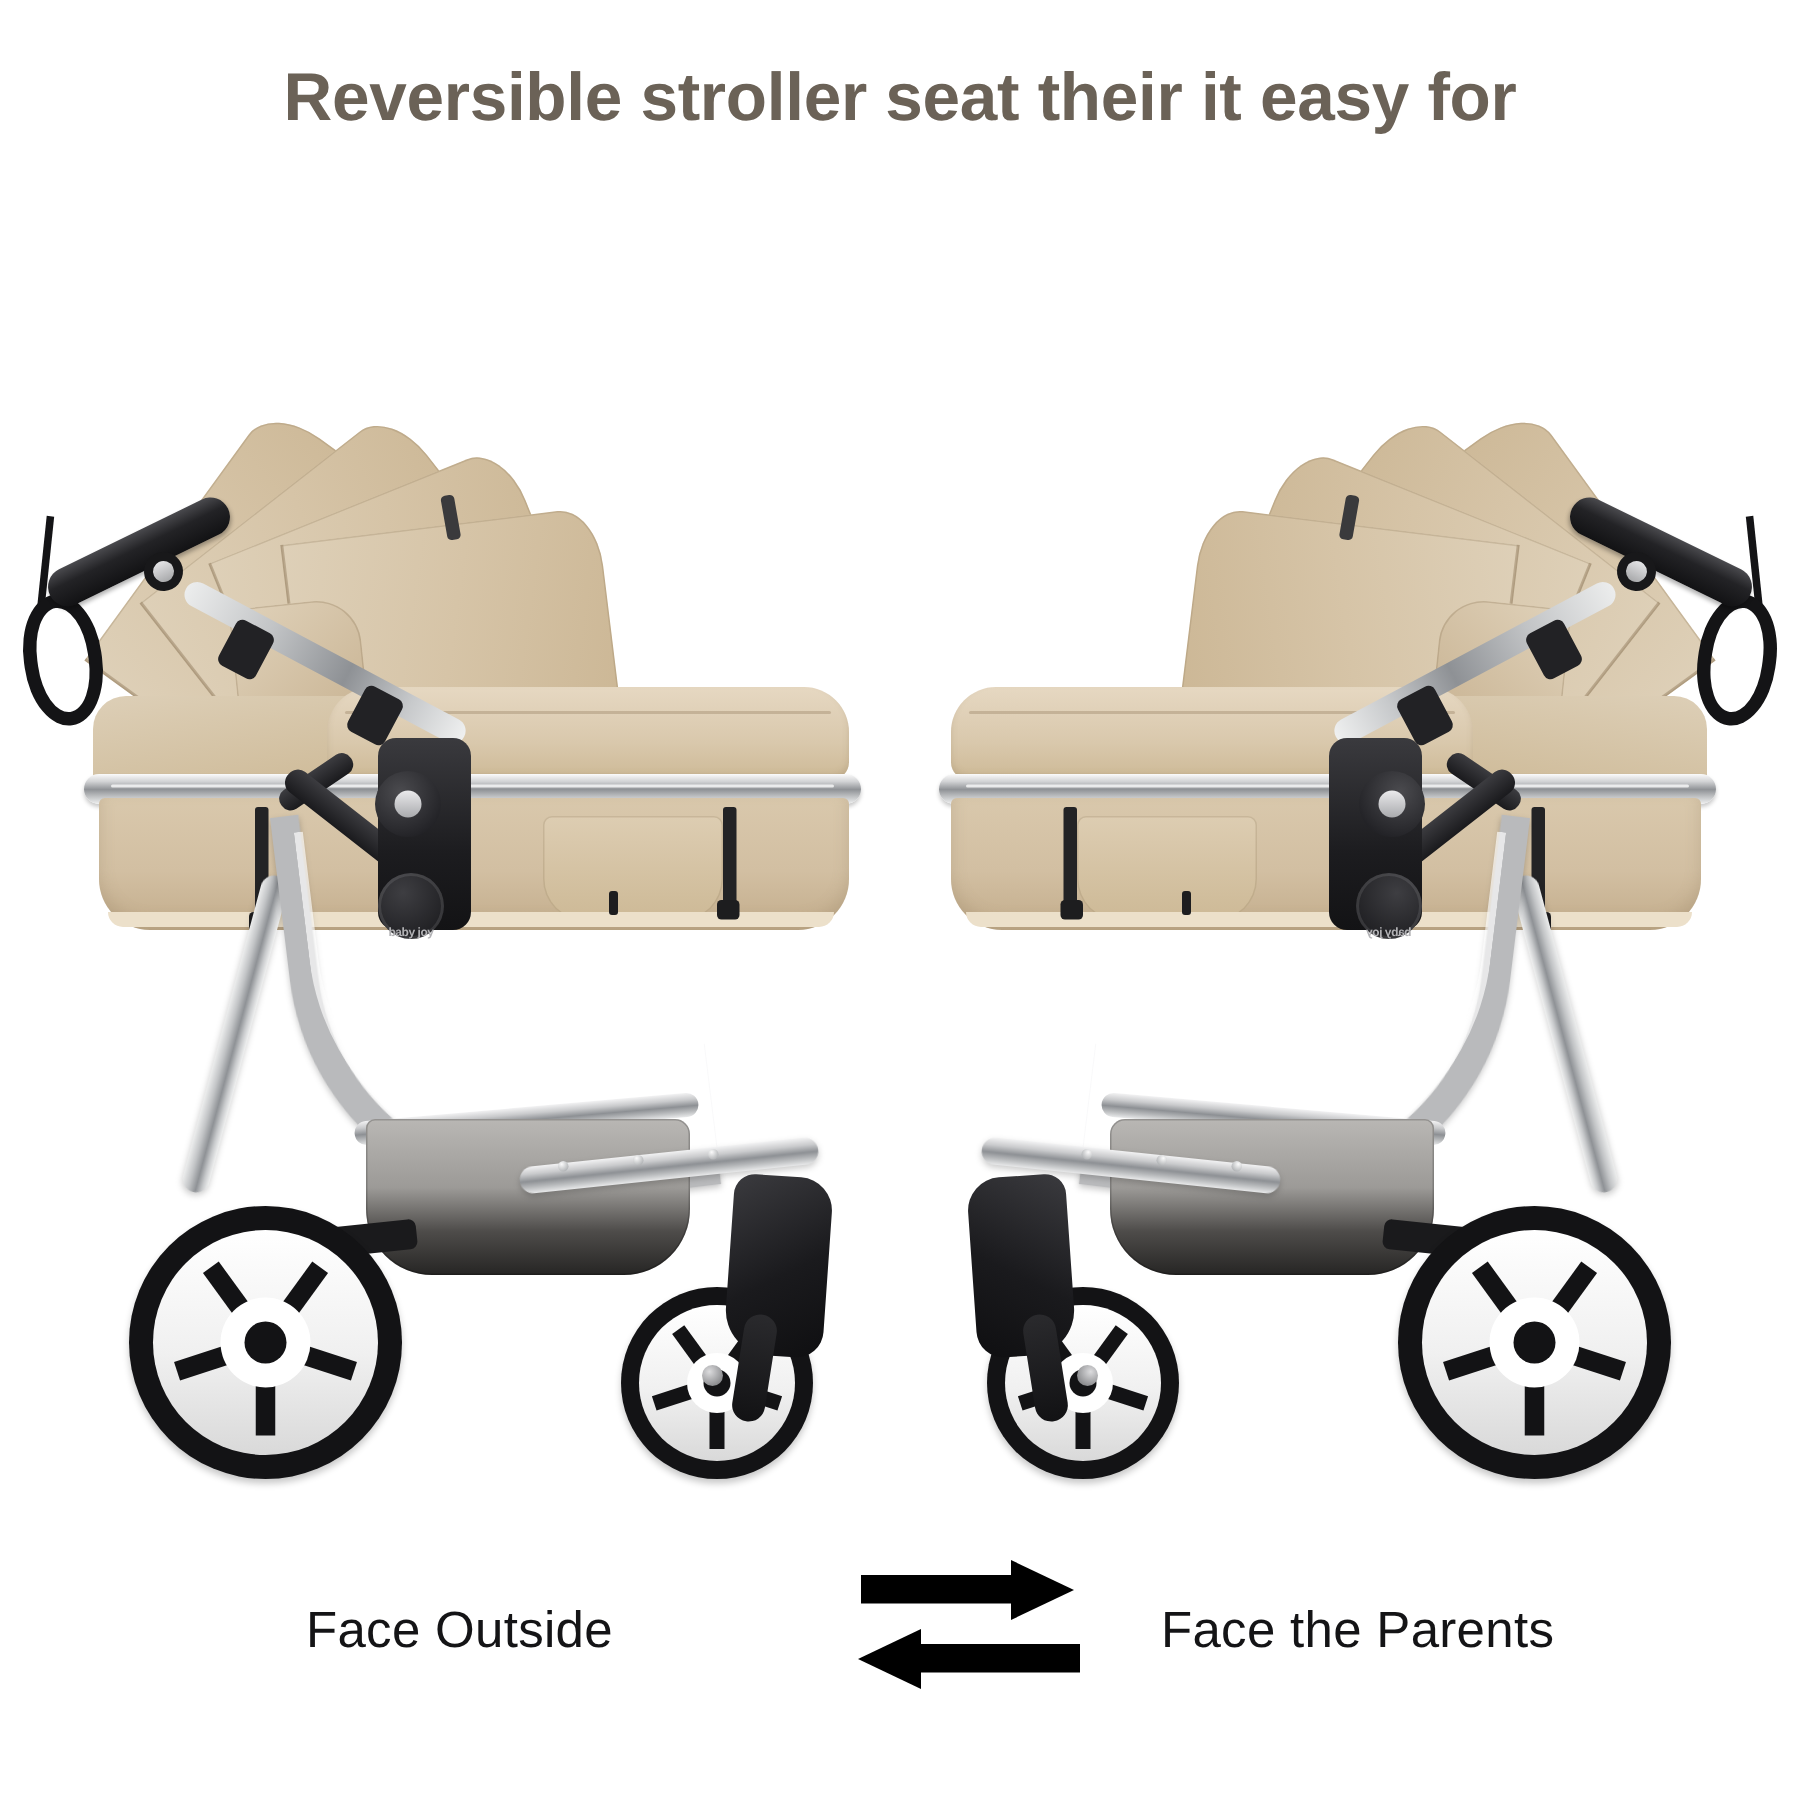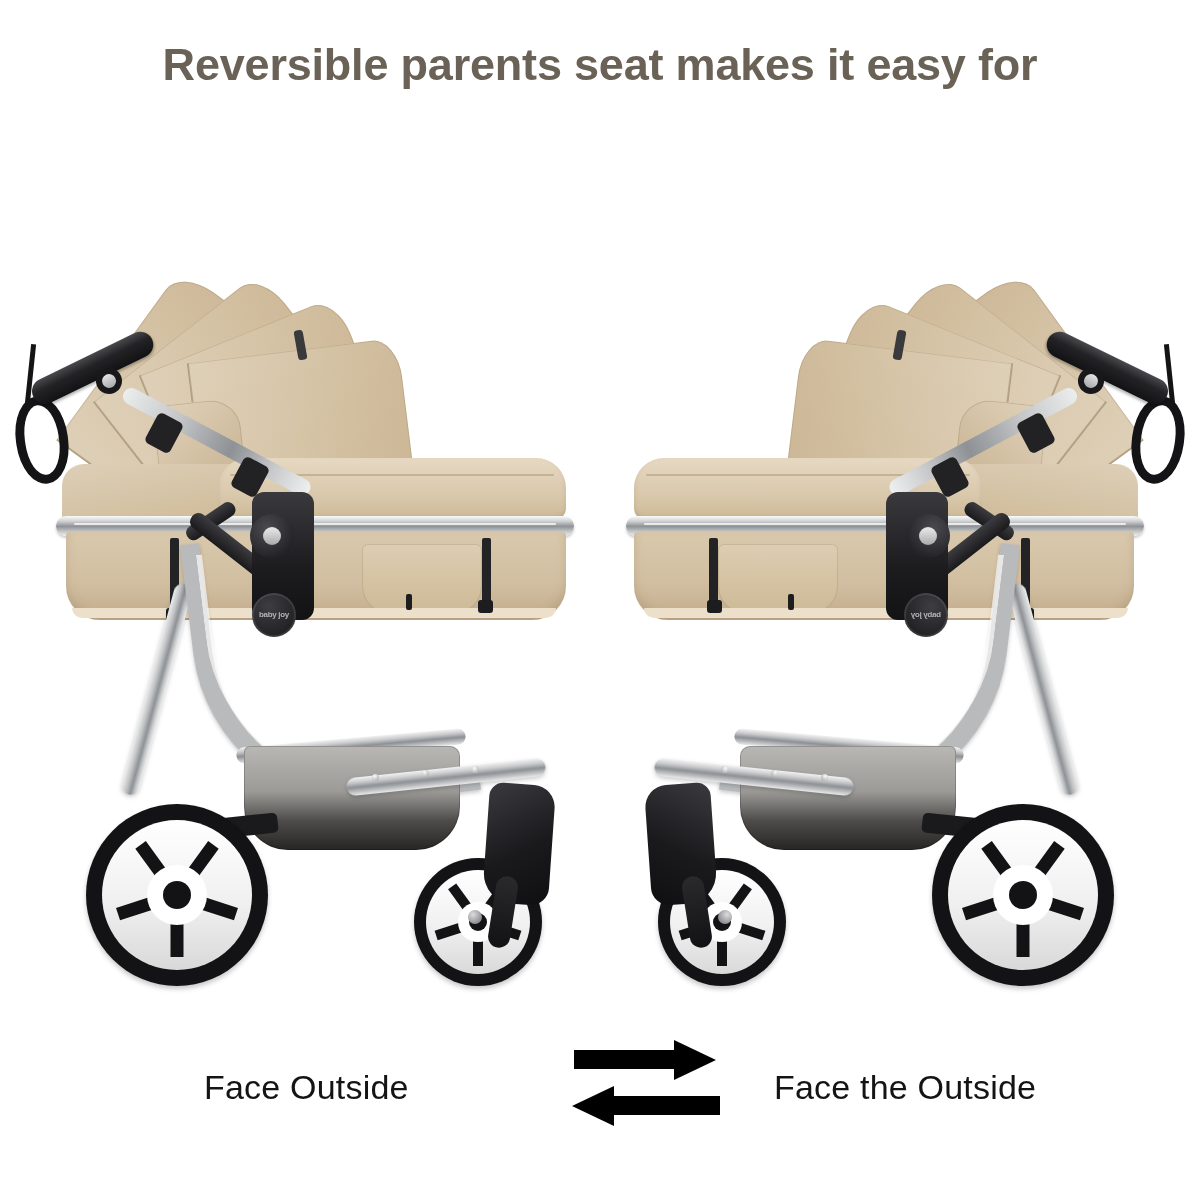--- a/index.html
+++ b/index.html
@@ -353,27 +353,27 @@
     content: "";
     position: absolute;
     left: 13px; top: 13px;
     width: 18px; height: 18px;
     border-radius: 50%;
     background: linear-gradient(180deg,#eaeaec,#a9aaad);
   }
   .logo-badge {
     position: absolute;
     left: 252px;
-    top: 341px;
+    top: 330px;
     width: 44px;
     height: 44px;
     border-radius: 50%;
     background: radial-gradient(circle at 38% 30%,#3e3e42,#17171a);
     display: flex;
-    align-items: center;
+    align-items: flex-end;
     justify-content: center;
     box-shadow: inset 0 0 0 2px rgba(255,255,255,.10);
   }
   .logo-badge span {
     color: #b3b3b6;
     font-size: 8px;
     font-weight: bold;
     line-height: 1;
     text-align: center;
     letter-spacing: -.3px;
@@ -542,21 +542,21 @@
   }
   #arrow-top .arrow-shaft { left: 4px;  width: 104px; }
   #arrow-top .arrow-head  { left: 104px; border-left: 42px solid #000; }
   #arrow-bottom .arrow-shaft { left: 44px; width: 106px; }
   #arrow-bottom .arrow-head  { left: 2px;  border-right: 42px solid #000; }
 </style>
 </head>
 <body>
 
 <div id="headline">
-  <span class="ln">Reversible parents seat makes it easy for</span>
+  <span class="ln">Reversible stroller seat their it easy for</span>
 </div>
 
 <div class="stage" id="stage-left">
   <div class="unit">
 
     <div class="canopy-wrap">
       <div class="canopy-panel" style="transform:rotate(-54deg);"></div>
       <div class="canopy-panel" style="transform:rotate(-38deg);"></div>
       <div class="canopy-panel" style="transform:rotate(-22deg);"></div>
       <div class="canopy-panel" style="transform:rotate(-7deg);"></div>
@@ -740,13 +740,13 @@
   <div class="arrow-row" id="arrow-top">
     <div class="arrow-shaft"></div>
     <div class="arrow-head"></div>
   </div>
   <div class="arrow-row" id="arrow-bottom">
     <div class="arrow-shaft"></div>
     <div class="arrow-head"></div>
   </div>
 </div>
 
-<div class="foot-label" id="label-right">Face the Outside</div>
+<div class="foot-label" id="label-right">Face the Parents</div>
 
 </body></html>

